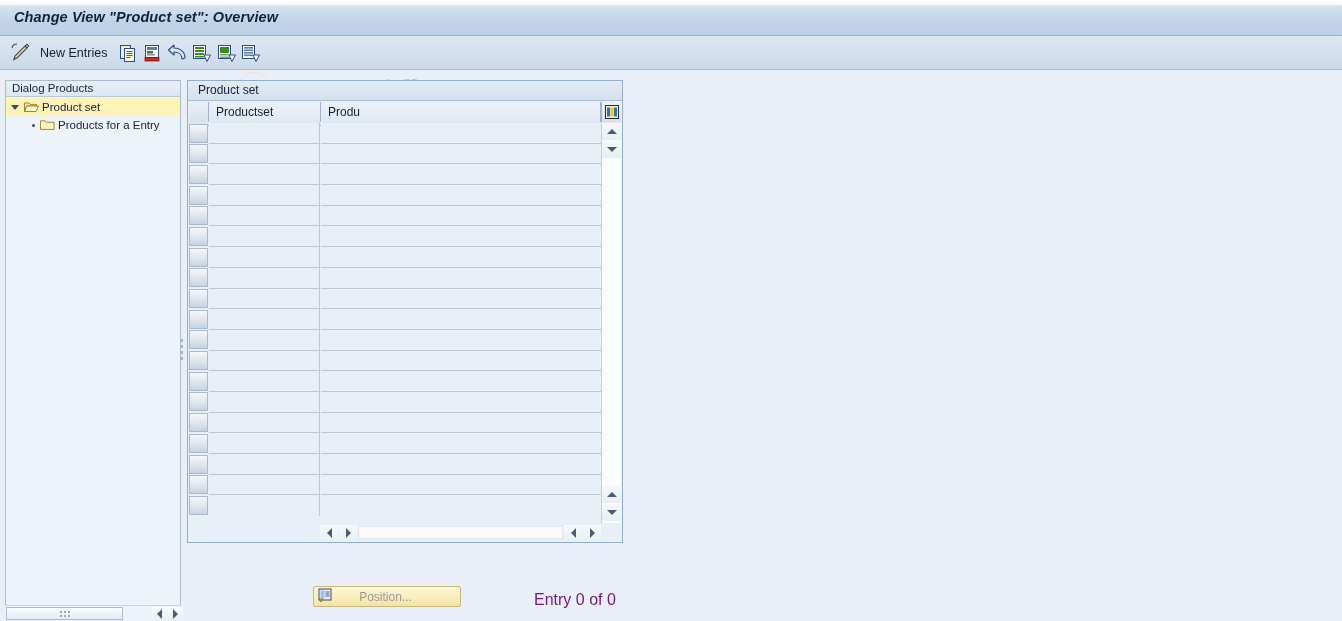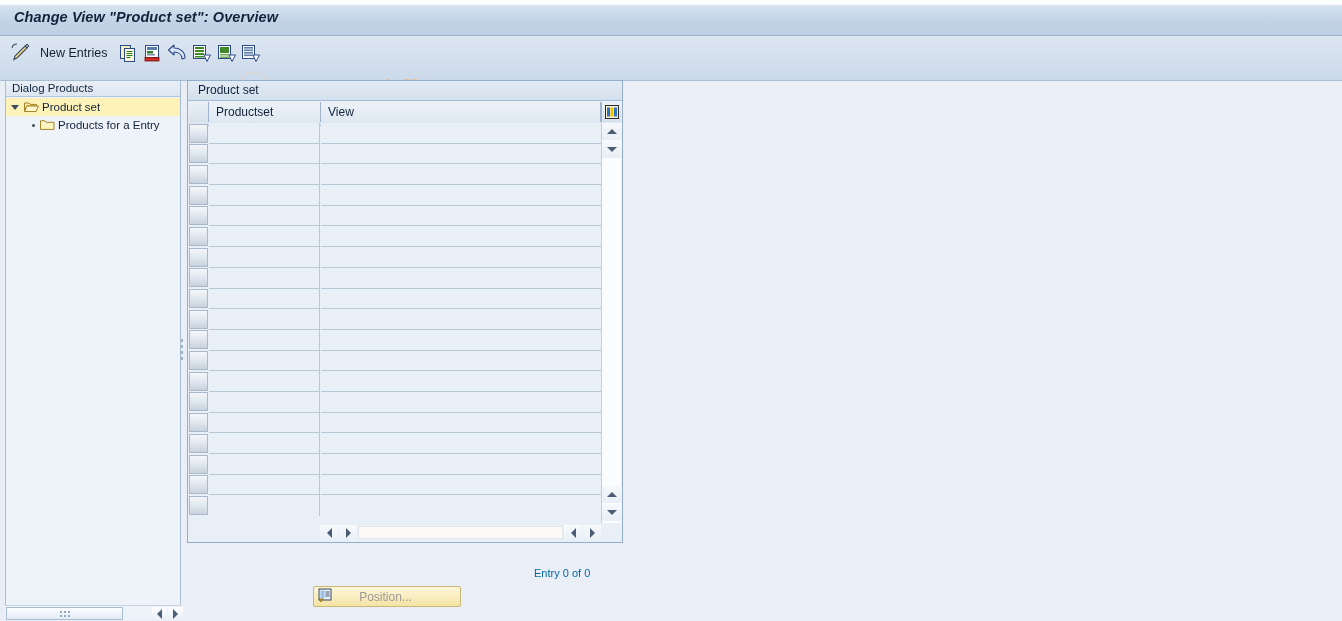--- a/index.html
+++ b/index.html
@@ -25,21 +25,21 @@
   }
   .title-text {
     position: absolute; left: 14px; top: 9px;
     font-size: 14.5px; font-weight: bold; font-style: italic;
     color: #11223a; letter-spacing: 0.1px;
     white-space: nowrap;
   }
 
   
   .toolbar {
-    position: absolute; left: 0; top: 36px; width: 1342px; height: 45px;
+    position: absolute; left: 0; top: 36px; width: 1342px; height: 34px;
     background: linear-gradient(to bottom, #dde7f2 0%, #d3dfed 55%, #cbd9ea 100%);
     border-bottom: 1px solid #a9bdd3;
   }
   .tb-item {
     position: absolute; top: 4px; height: 26px;
     display: flex; align-items: center;
   }
   .tb-label {
     font-size: 12.5px; color: #15202e; white-space: nowrap;
   }
@@ -211,22 +211,22 @@
     border: 1px solid #c9b878;
     border-radius: 2px;
     display: flex; align-items: center;
   }
   .posbtn .pico { margin-left: 4px; }
   .posbtn .plabel {
     flex: 1; text-align: center; font-size: 12px; color: #9b9a93;
     padding-right: 22px; white-space: nowrap;
   }
   .entrytxt {
-    position: absolute; left: 534px; top: 567px;
-    font-size: 11px; color: #0369a1; white-space: nowrap;
+    position: absolute; left: 534px; top: 591px;
+    font-size: 16px; color: #701a75; white-space: nowrap;
   }
 </style>
 </head>
 <body>
 
 <div id="app">
 
   <div class="titlebar">
     <div class="tcap"></div>
     <div class="title-text">Change View "Product set": Overview</div>
@@ -383,21 +383,21 @@
   </div>
 
   <div class="tablebox">
     <div class="tb-title">Product set</div>
 
     <div class="grid">
 
       <div class="hdr">
         <div class="hdr-selcol"></div>
         <div class="hdr-cell" style="left:20px; width:112px;">Productset</div>
-        <div class="hdr-cell" style="left:132px; width:280px;">View</div>
+        <div class="hdr-cell" style="left:132px; width:280px;">Produ</div>
         <div class="cfgbtn">
           <svg width="14" height="14" viewBox="0 0 14 14">
             <rect x="0.5" y="0.5" width="13" height="13" fill="#f7f2d0" stroke="#2b2b2b" stroke-width="1"></rect>
             <rect x="2" y="2.5" width="3" height="9" fill="#2f6fc4"></rect>
             <rect x="5.5" y="2.5" width="3" height="9" fill="#f2c500"></rect>
             <rect x="9" y="2.5" width="3" height="9" fill="#2f6fc4"></rect>
           </svg>
         </div>
       </div>
 

